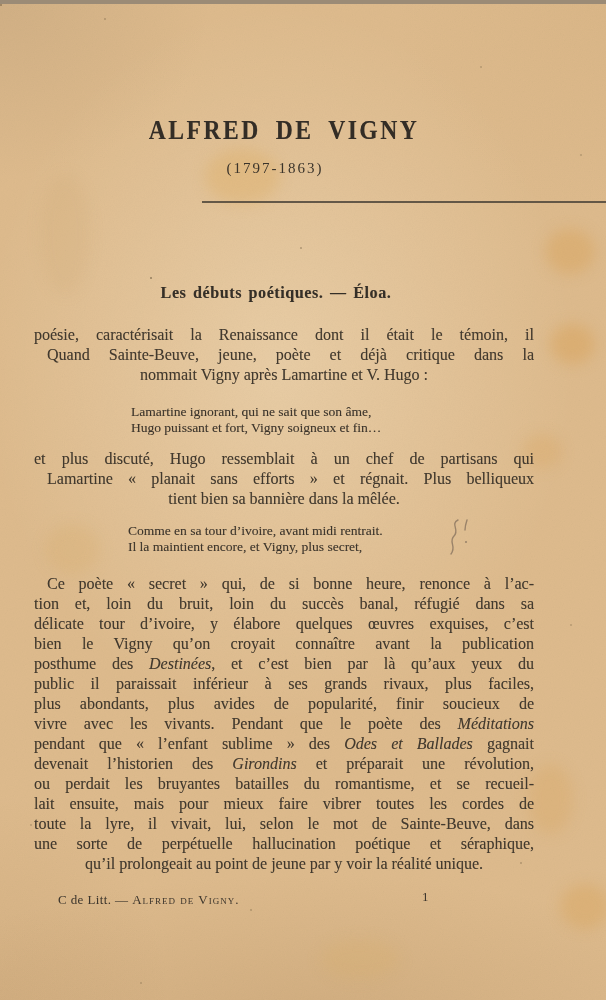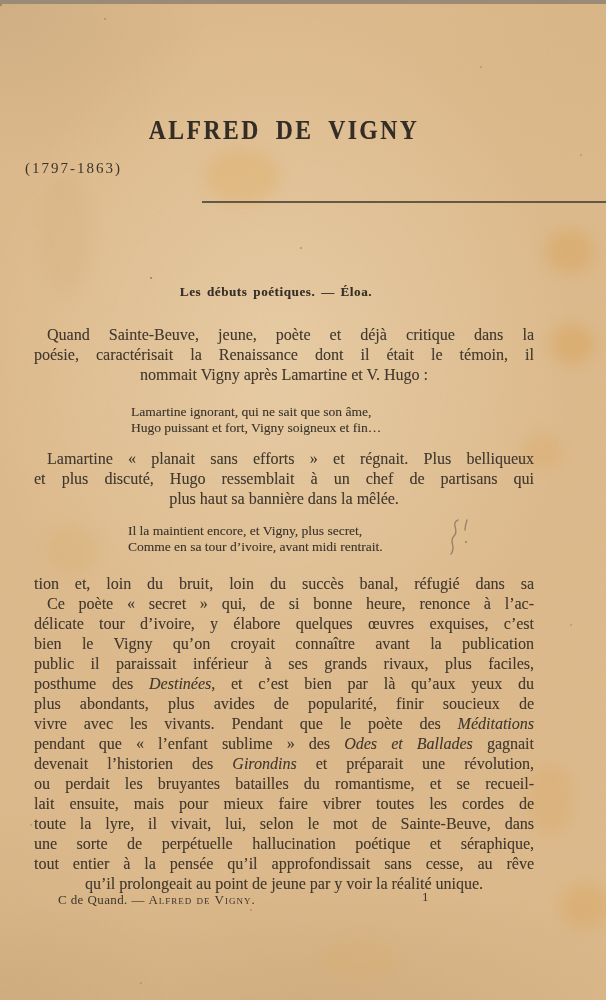--- a/index.html
+++ b/index.html
@@ -39,25 +39,25 @@
       250px 905px 0 rgba(95,78,55,.35), 389px 118px 0 rgba(95,78,55,.3);}
   .col{position:absolute;left:34px;top:0;width:500px;height:100%;}
   .col > div, .col > h1, .col > h2{position:absolute;margin:0;width:100%;}
 
   .title{
     top:110px;text-align:center;
     font-size:28px;font-weight:bold;letter-spacing:3px;word-spacing:8px;
     color:#332d26;transform:scaleX(.84);
     text-shadow:.3px .3px 0 rgba(51,45,38,.4);
   }
-  .years{top:156px;text-align:left;font-size:15px;letter-spacing:2px;color:#3b342b;left:-9px;}
+  .years{top:156px;text-align:center;font-size:15px;letter-spacing:2px;color:#3b342b;left:-9px;}
   .rule{top:197px;left:168px;width:127px;height:2px;background:#4d453a;opacity:.85;}
   .heading{
     top:280px;text-align:center;left:-8px;
-    font-size:13px;font-weight:bold;letter-spacing:.6px;word-spacing:2px;color:#352f27;
+    font-size:16px;font-weight:bold;letter-spacing:.6px;word-spacing:2px;color:#352f27;
     text-shadow:.3px .3px 0 rgba(53,47,39,.35);
   }
   .para{font-size:16px;}
   .para .ln{line-height:20px;white-space:normal;}
   .ln-just{text-align:justify;text-align-last:justify;-moz-text-align-last:justify;}
   .ln-last{text-align:center;}
   .ln-indent{padding-left:13px;box-sizing:border-box;}
   .para, .verse{text-shadow:.25px .25px 0 rgba(62,51,35,.3);}
   .p1{top:321px;}
   .p2{top:445px;}
@@ -98,62 +98,61 @@
 
   <div class="col">
 
     <h1 class="title">ALFRED DE VIGNY</h1>
     <div class="years">(1797-1863)</div>
     <div class="rule"></div>
 
     <h2 class="heading">Les débuts poétiques. — Éloa.</h2>
 
     <div class="para p1">
+        <div class="ln ln-just">poésie, caractérisait la Renaissance dont il était le témoin, il</div>
         <div class="ln ln-just ln-indent">Quand Sainte-Beuve, jeune, poète et déjà critique dans la</div>
-        <div class="ln ln-just">poésie, caractérisait la Renaissance dont il était le témoin, il</div>
         <div class="ln ln-last">nommait Vigny après Lamartine et V. Hugo :</div>
       </div>
 
     <div class="verse v1">
         <div class="ln">Lamartine ignorant, qui ne sait que son âme,</div>
         <div class="ln">Hugo puissant et fort, Vigny soigneux et fin…</div>
       </div>
 
     <div class="para p2">
+        <div class="ln ln-just">et plus discuté, Hugo ressemblait à un chef de partisans qui</div>
         <div class="ln ln-just ln-indent">Lamartine « planait sans efforts » et régnait. Plus belliqueux</div>
-        <div class="ln ln-just">et plus discuté, Hugo ressemblait à un chef de partisans qui</div>
-        <div class="ln ln-last">plus haut sa bannière dans la mêlée.</div>
+        <div class="ln ln-last">tient bien sa bannière dans la mêlée.</div>
       </div>
 
     <div class="verse v2">
+        <div class="ln">Comme en sa tour d’ivoire, avant midi rentrait.</div>
         <div class="ln">Il la maintient encore, et Vigny, plus secret,</div>
-        <div class="ln">Comme en sa tour d’ivoire, avant midi rentrait.</div>
       </div>
 
     <div class="para p3">
+        <div class="ln ln-just ln-indent">Ce poète « secret » qui, de si bonne heure, renonce à l’ac-</div>
         <div class="ln ln-just">tion et, loin du bruit, loin du succès banal, réfugié dans sa</div>
-        <div class="ln ln-just ln-indent">Ce poète « secret » qui, de si bonne heure, renonce à l’ac-</div>
         <div class="ln ln-just">délicate tour d’ivoire, y élabore quelques œuvres exquises, c’est</div>
         <div class="ln ln-just">bien le Vigny qu’on croyait connaître avant la publication</div>
+        <div class="ln ln-just">posthume des <i>Destinées</i>, et c’est bien par là qu’aux yeux du</div>
         <div class="ln ln-just">public il paraissait inférieur à ses grands rivaux, plus faciles,</div>
-        <div class="ln ln-just">posthume des <i>Destinées</i>, et c’est bien par là qu’aux yeux du</div>
         <div class="ln ln-just">plus abondants, plus avides de popularité, finir soucieux de</div>
         <div class="ln ln-just">vivre avec les vivants. Pendant que le poète des <i>Méditations</i></div>
         <div class="ln ln-just">pendant que « l’enfant sublime » des <i>Odes et Ballades</i> gagnait</div>
         <div class="ln ln-just">devenait l’historien des <i>Girondins</i> et préparait une révolution,</div>
         <div class="ln ln-just">ou perdait les bruyantes batailles du romantisme, et se recueil-</div>
         <div class="ln ln-just">lait ensuite, mais pour mieux faire vibrer toutes les cordes de</div>
         <div class="ln ln-just">toute la lyre, il vivait, lui, selon le mot de Sainte-Beuve, dans</div>
         <div class="ln ln-just">une sorte de perpétuelle hallucination poétique et séraphique,</div>
-        <div class="ln ln-just">tout entier à la pensée qu’il approfondissait sans cesse, au rêve</div>
         <div class="ln ln-last">qu’il prolongeait au point de jeune par y voir la réalité unique.</div>
       </div>
 
     <div class="footer">
-      <span class="sig"><span>C de Quand. — </span><span class="sc">Alfred de Vigny.</span></span>
+      <span class="sig"><span>C de Litt. — </span><span class="sc">Alfred de Vigny.</span></span>
       <span class="pagenum">1</span>
     </div>
   </div>
 
   <svg class="pencil" width="32" height="46" viewBox="0 0 32 46">
     <g stroke="#8a7560" stroke-width="1.4" fill="none" stroke-linecap="round" opacity="0.8">
       <path d="M14,5 C6,9 16,15 10,21 C4,27 13,31 7,39"></path>
       <path d="M23,5 C22,8 21,11 21,15"></path>
     </g>
     <circle cx="22" cy="27" r="1.1" fill="#8a7560" opacity="0.8"></circle>

